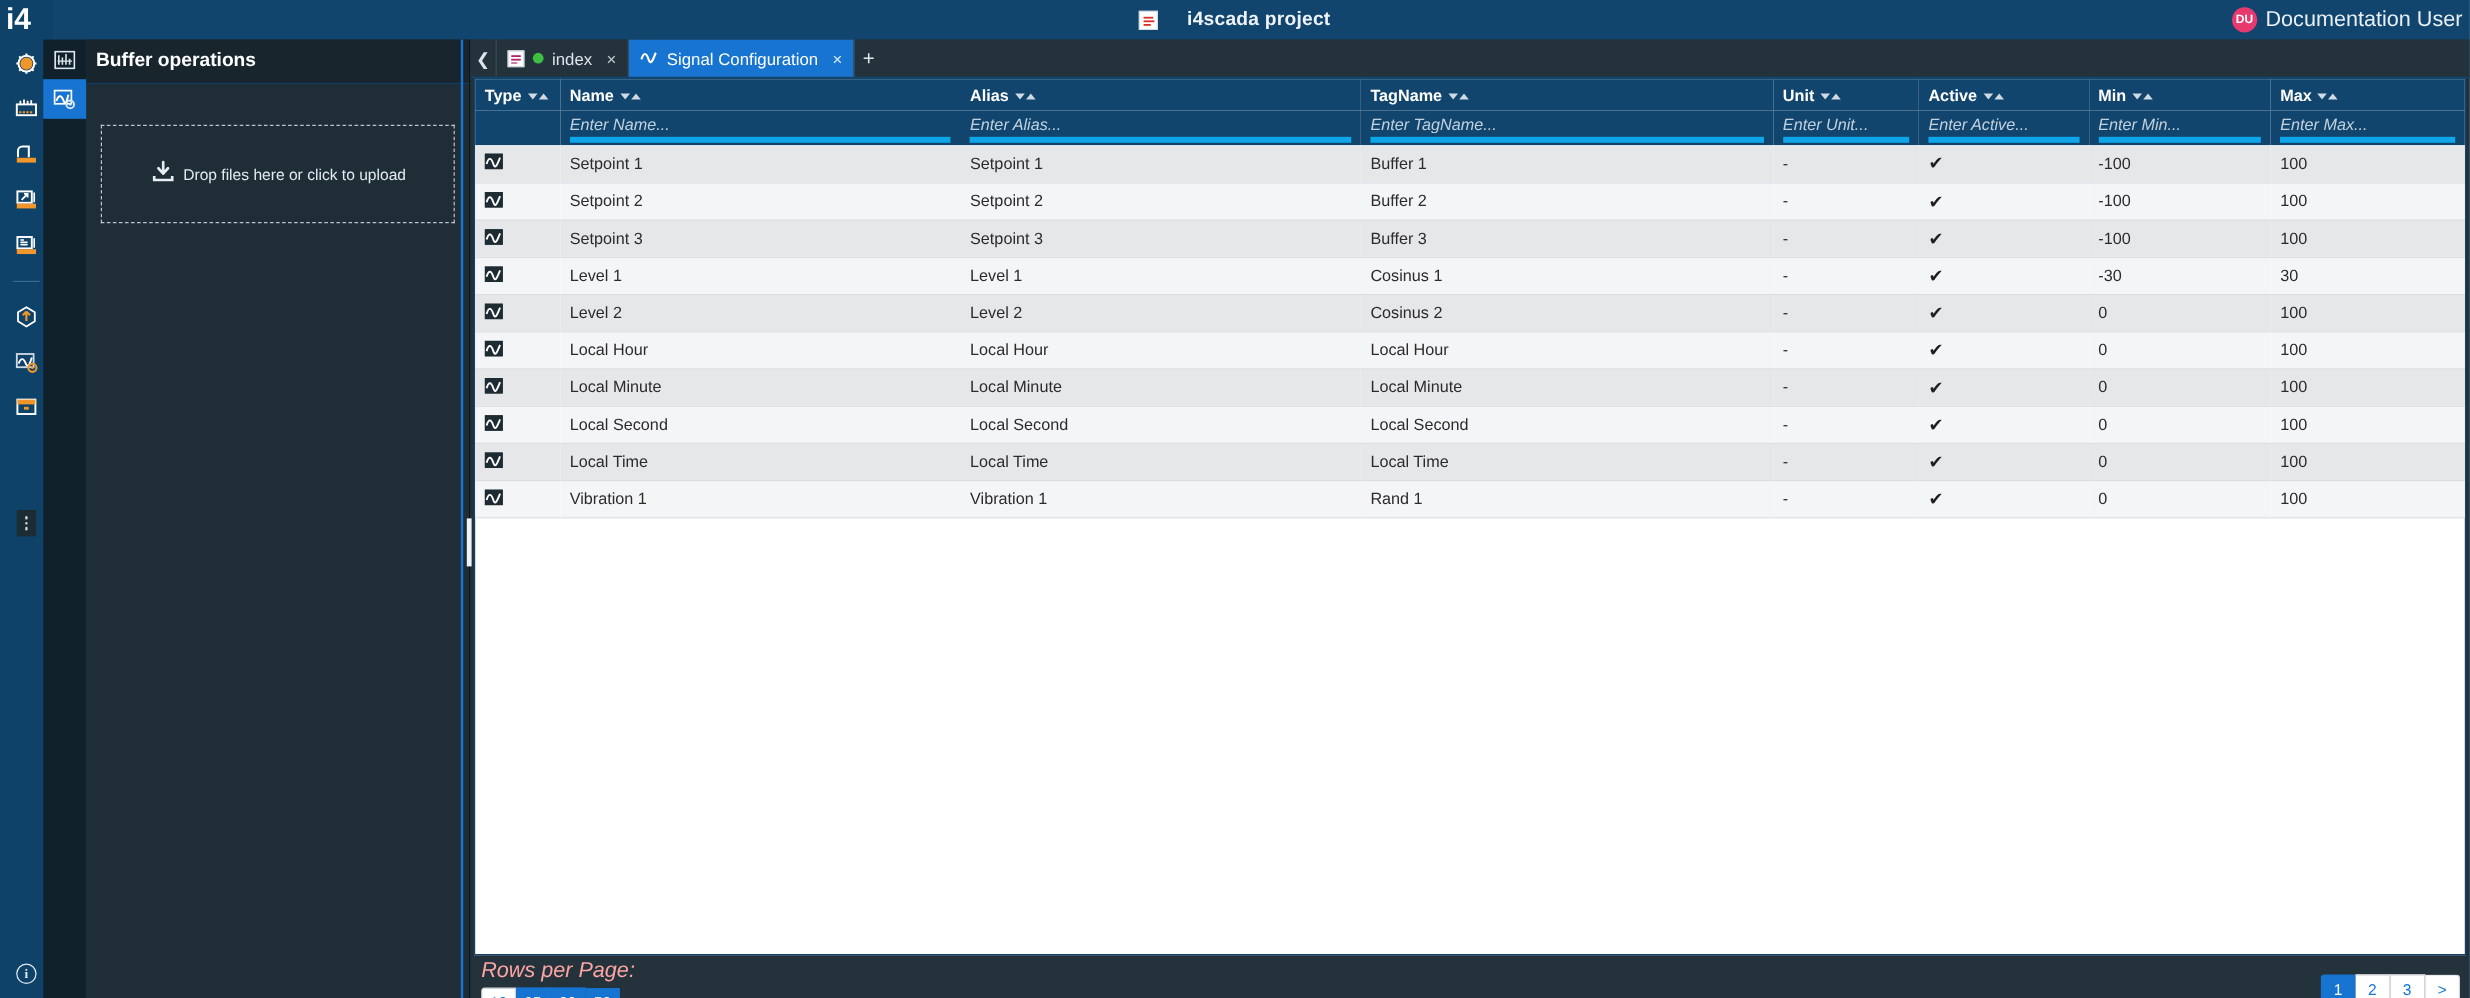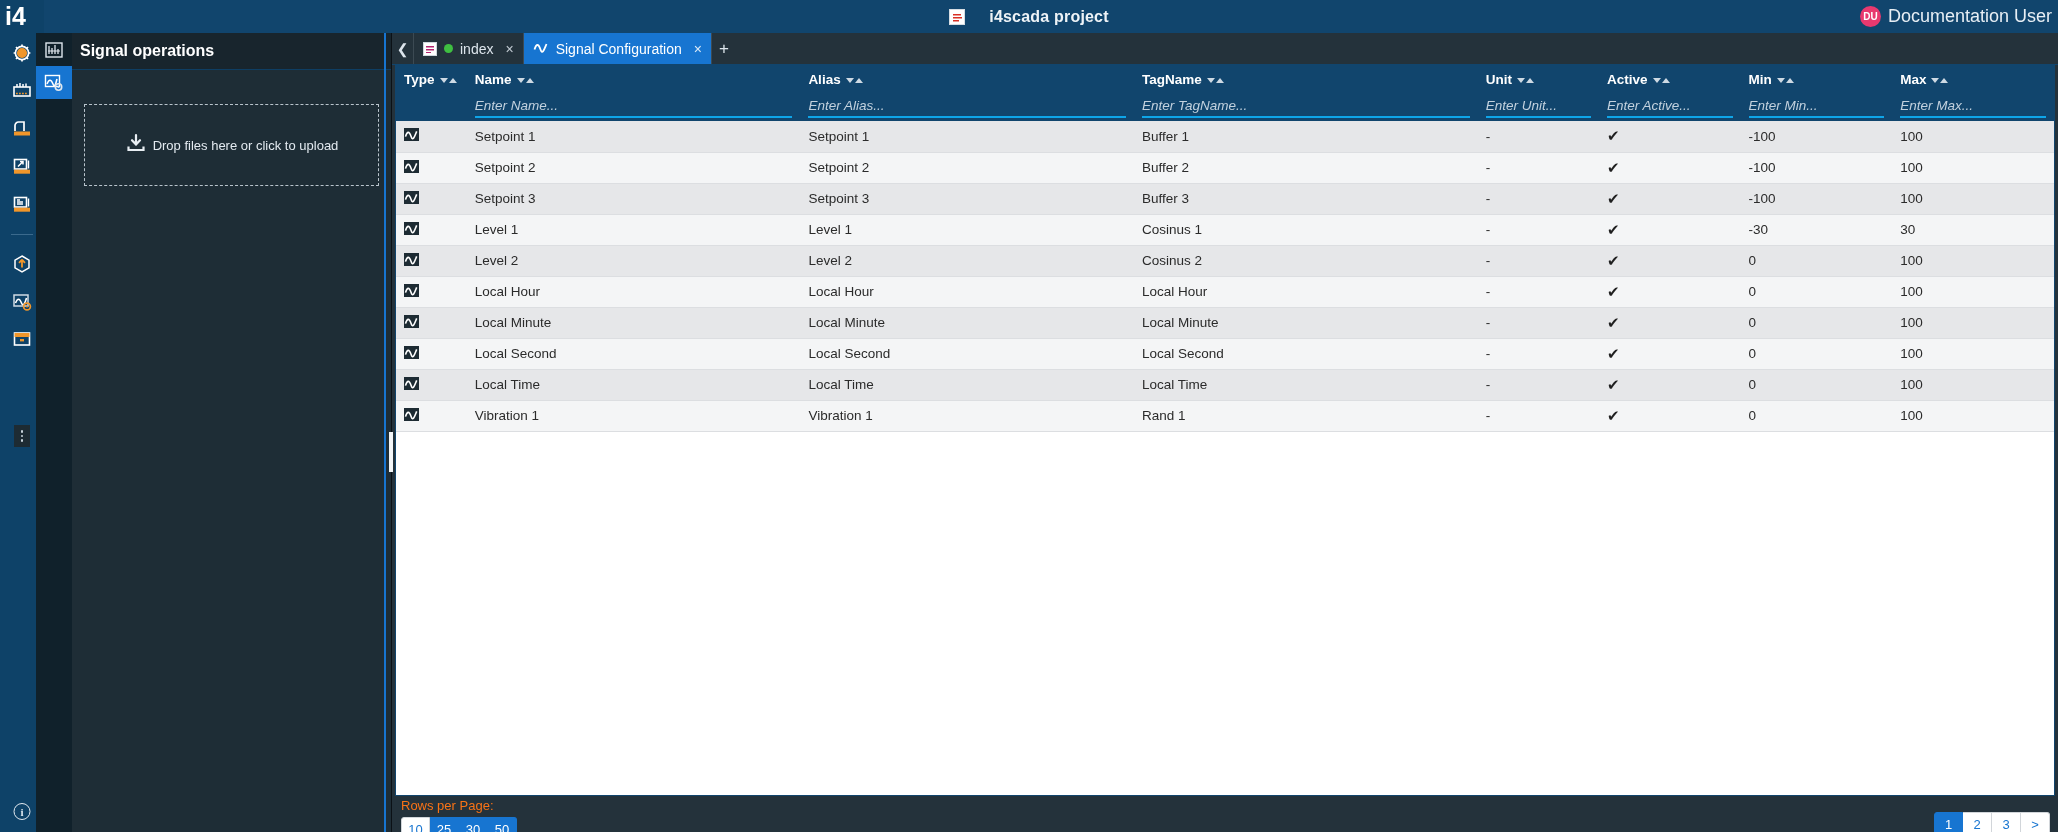--- a/index.html
+++ b/index.html
@@ -163,21 +163,21 @@
     padding: 0 0 0 8px; vertical-align: middle; white-space: nowrap;
   }
   .sortico { display: inline-flex; gap: 1px; margin-left: 5px; vertical-align: 1px; }
   .sortico .ar {
     width: 0; height: 0; border-left: 4px solid transparent; border-right: 4px solid transparent;
   }
   .sortico .dn { border-top: 5px solid #cfdae4; }
   .sortico .up { border-bottom: 5px solid #cfdae4; }
   table.grid thead tr.flt td { padding: 0 8px; vertical-align: middle; }
   .fltinput {
-    width: 100%; background: transparent; border: none; border-bottom: 2px solid #0ea5e9;
+    width: 100%; background: transparent; border: none; border-bottom: 5px solid #0ea5e9;
     color: #c8d6e2; font-style: italic; font-size: 13.5px;
     font-family: "Liberation Sans", sans-serif;
     padding: 2px 0 3px 0; outline: none;
   }
   .fltinput::placeholder { color: #c2d1de; font-style: italic; opacity: 1; }
 
   table.grid tbody tr { height: 31px; border-radius: 10px; }
   table.grid tbody tr:nth-child(odd) { background: #e6e7e9; }
   table.grid tbody tr:nth-child(even) { background: #f4f5f6; }
   table.grid tbody td {
@@ -190,21 +190,21 @@
   .wave-ico {
     width: 15px; height: 13px; background: #1d2b33; display: inline-block; position: relative;
   }
   .wave-ico svg { position: absolute; left: 0; top: 0; }
 
   
   #grid-footer {
     position: absolute; left: 3px; top: 763px; width: 1660px; height: 66px;
   }
   #rows-per-page { position: absolute; left: 6px; top: 2px; }
-  #rows-per-page .rpp-label { color: #f97316; font-size: 13px; }
+  #rows-per-page .rpp-label { color: #fca5a5; font-size: 18px; font-style: italic; }
   #rows-per-page .rpp-btns { display: flex; margin-top: 4px; }
   .pbtn {
     min-width: 29px; height: 24px; border: 1px solid #d2d6da; border-left: none;
     background: #fff; color: #1775d1; font-size: 13px;
     display: flex; align-items: center; justify-content: center; cursor: pointer;
   }
   .pbtn:first-child { border-left: 1px solid #d2d6da; border-radius: 3px 0 0 3px; }
   .pbtn:last-child { border-radius: 0 3px 3px 0; }
   .pbtn.on { background: #1775d1; border-color: #1775d1; color: #fff; }
   #pager { position: absolute; right: 5px; top: 16px; display: flex; }
@@ -308,21 +308,21 @@
       <rect x="1.5" y="1.5" width="14" height="11" fill="none" stroke="#ffffff" stroke-width="1.4"></rect>
       <path d="M3 10c2-5 4-5 6 0s3-2 4-5" fill="none" stroke="#fff" stroke-width="1.6"></path>
       <circle cx="14.5" cy="13" r="3.2" fill="none" stroke="#dfe7ee" stroke-width="1.6"></circle>
       <circle cx="14.5" cy="13" r="1" fill="#dfe7ee"></circle>
     </svg>
   </div>
 </div>
 
 <div id="leftpanel">
   <div class="lp-head">
-    <span>Signal operations</span>
+    <span>Buffer operations</span>
   </div>
   <div class="lp-body">
     <div id="dropzone">
       <span>
         <svg width="22" height="20" viewBox="0 0 22 20">
           <path d="M11 2v8.5M11 11.6l4-4.4M11 11.6l-4-4.4" fill="none" stroke="#e8eef3" stroke-width="2.2" stroke-linecap="round"></path>
           <path d="M3.5 13.6V17h15v-3.4" fill="none" stroke="#e8eef3" stroke-width="2.2"></path>
         </svg>
       </span>
       <span class="dz-text">Drop files here or click to upload</span>

